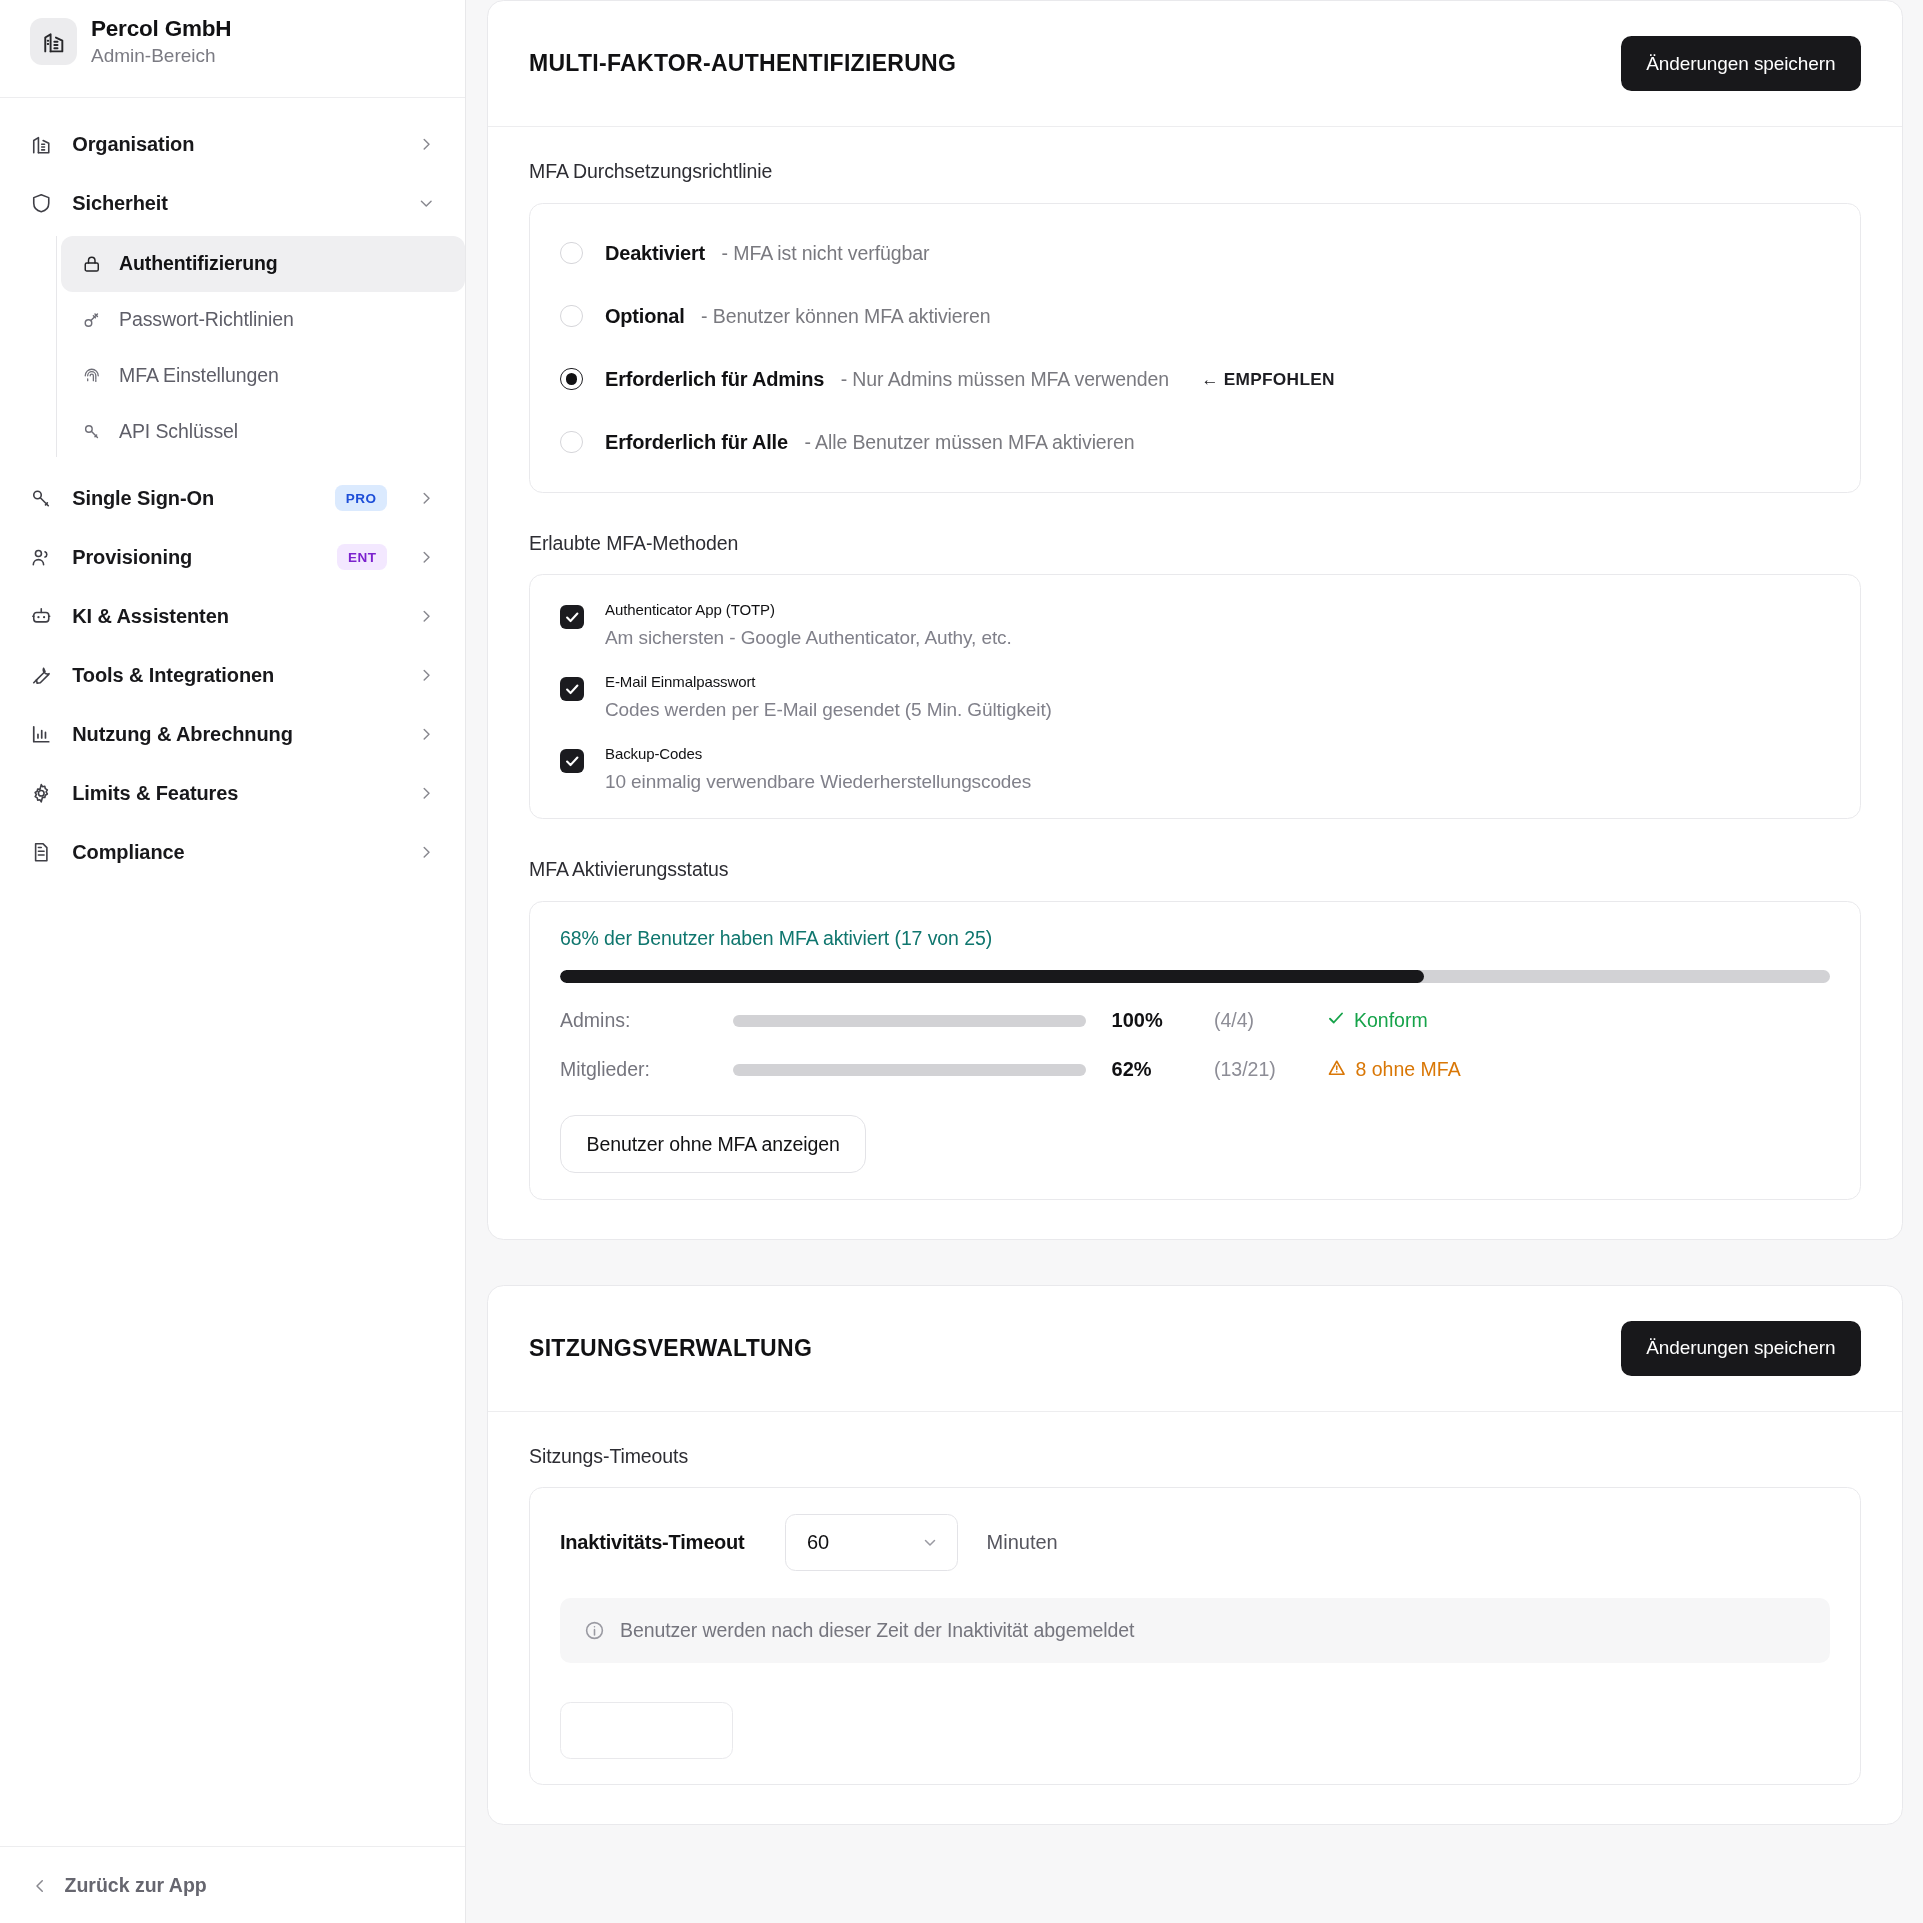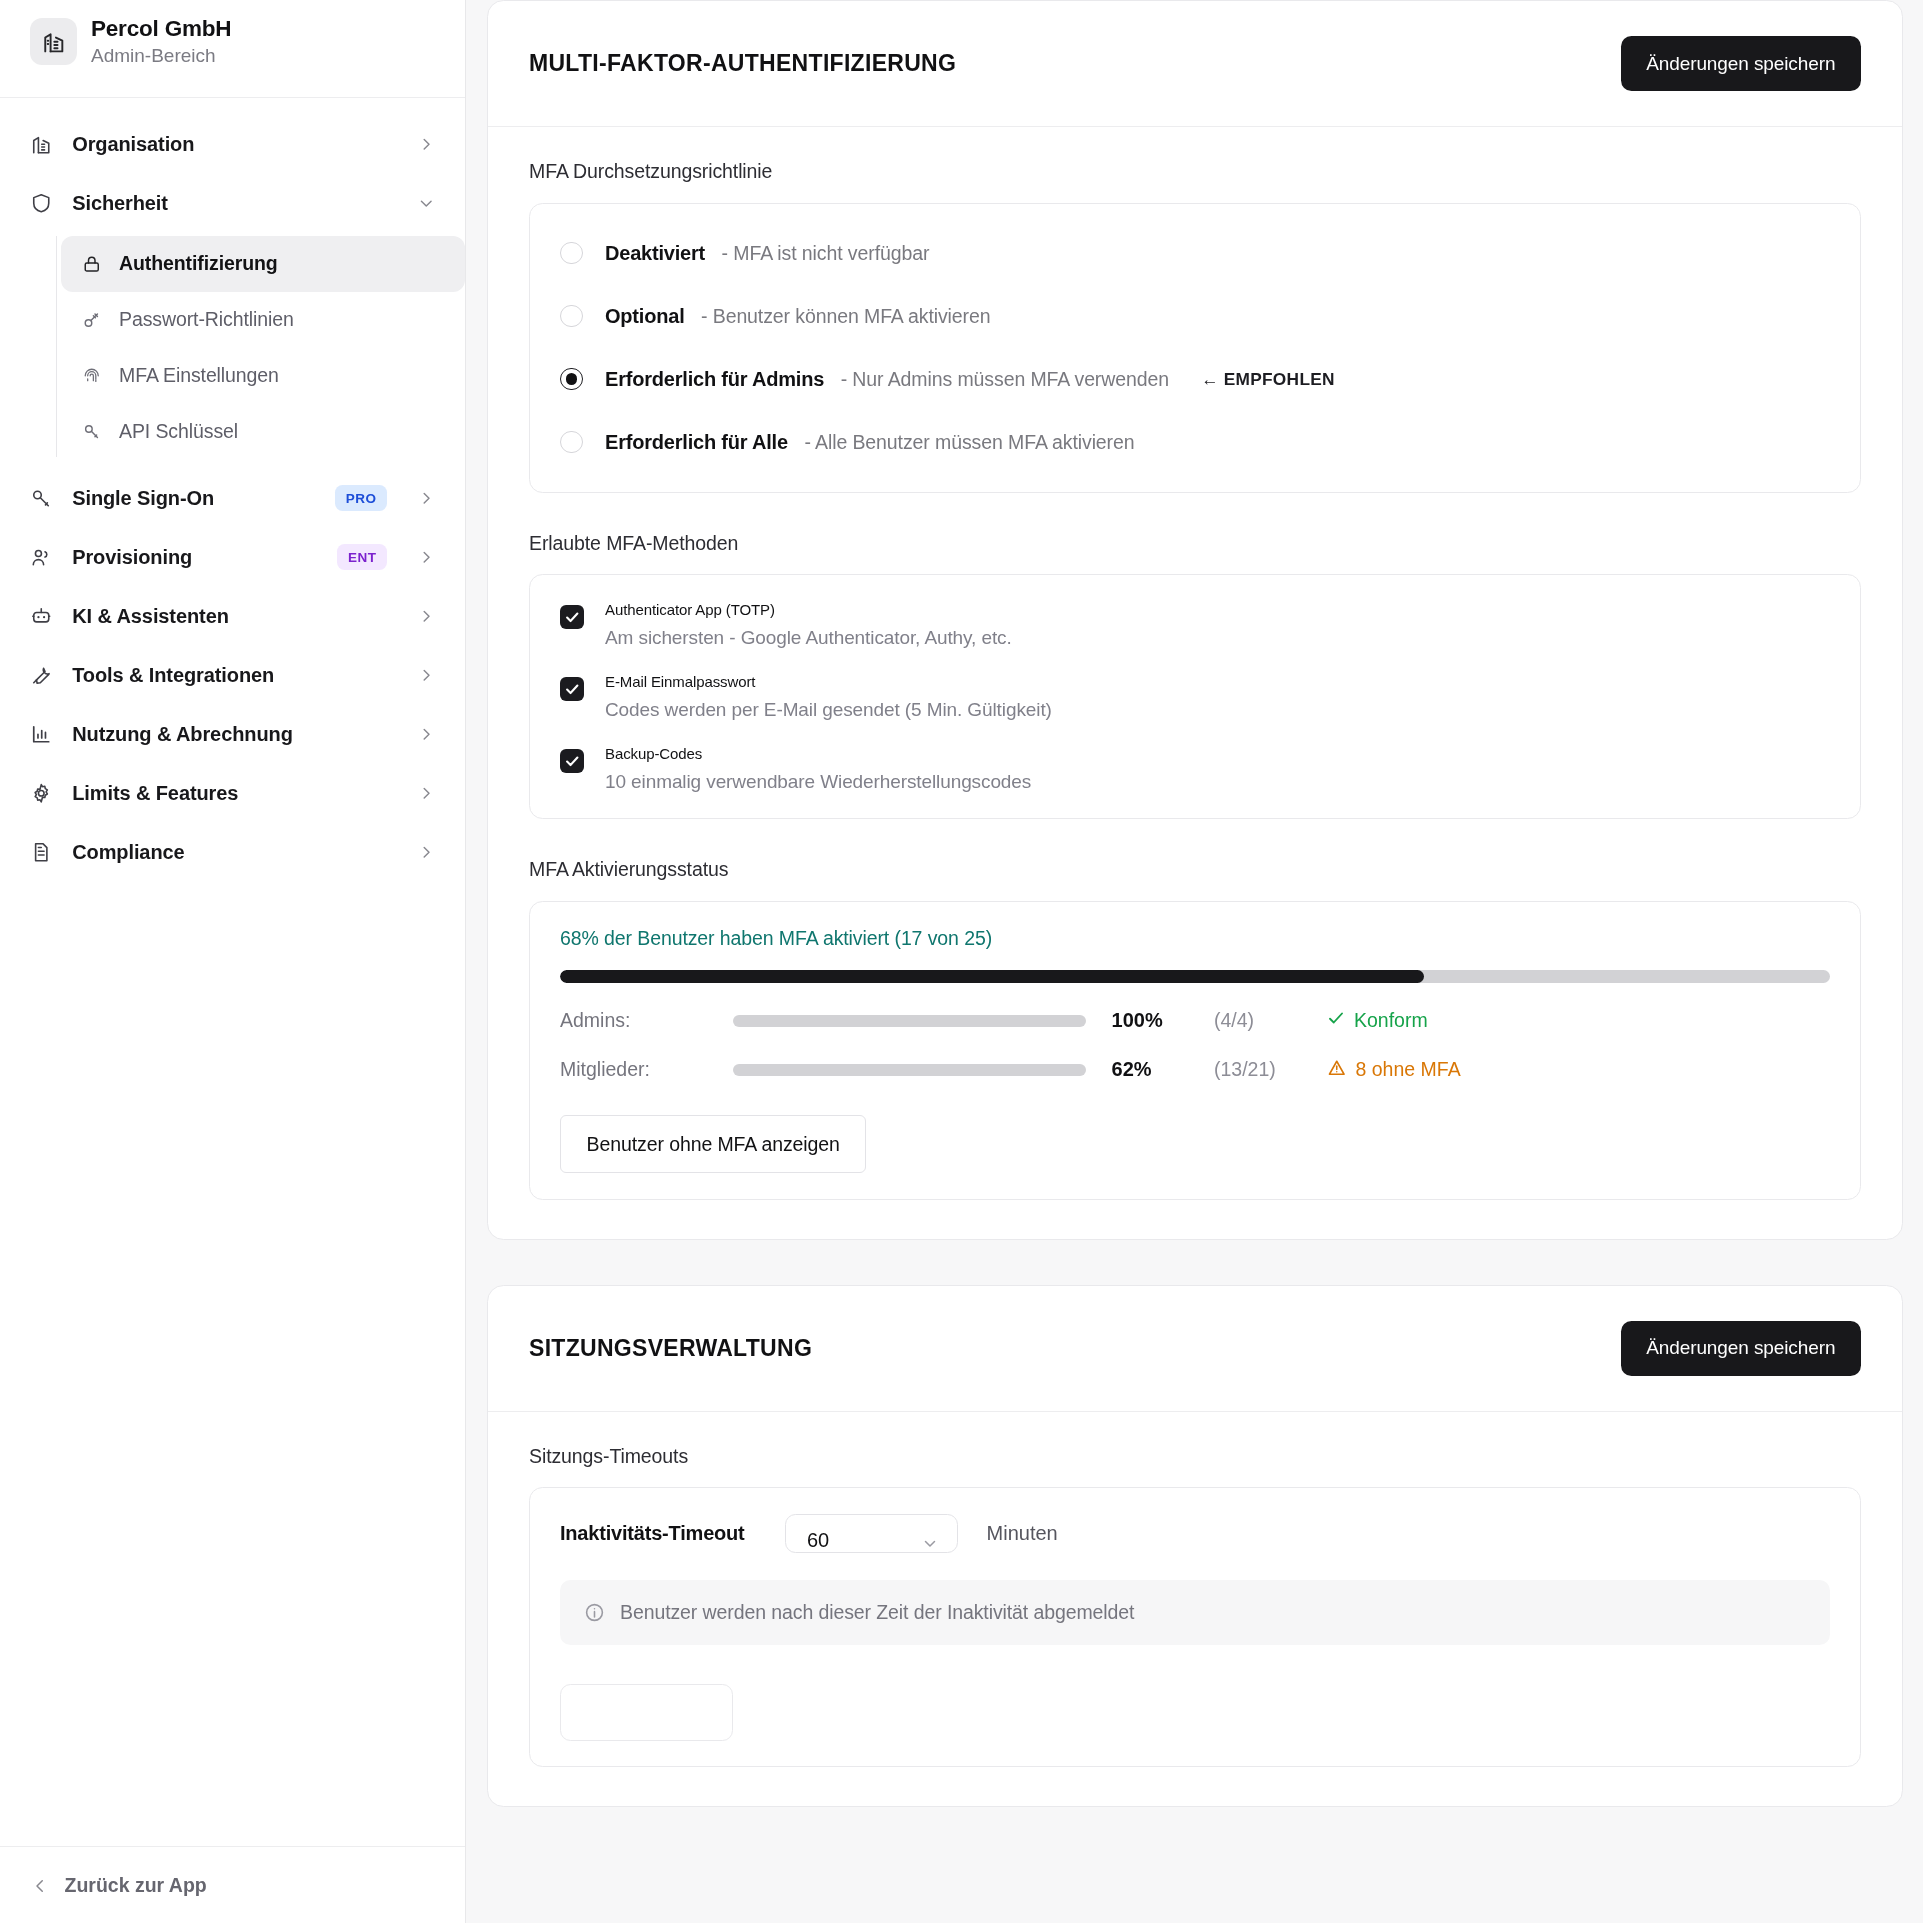--- a/index.html
+++ b/index.html
@@ -137,31 +137,31 @@
   .row-stat { display: flex; align-items: center; margin-top: 25.6px; }
   .row-stat .name { font-size: 19.5px; color: #75757e; width: 173px; flex: 0 0 173px; }
   .mini-track { width: 353px; flex: 0 0 353px; height: 12px; border-radius: 6px; background: #d2d2d5; overflow: hidden; }
   .mini-fill  { height: 12px; border-radius: 6px; background: #18181b; }
   .row-stat .pct   { font-size: 20px; font-weight: 700; color: #111113; width: 128px; text-align: left; padding-left: 25.6px; }
   .row-stat .ratio { font-size: 19.5px; color: #8d8d96; width: 113px; }
   .row-stat .tag   { font-size: 19.5px; display: flex; align-items: center; gap: 9px; white-space: nowrap; }
   .tag.ok   { color: #16a34a; }
   .tag.warn { color: #d97706; }
   .btn-ghost {
-    margin-top: 33px; background: #fff; border: 0.8px solid #e3e3e7; border-radius: 6px;
+    margin-top: 33px; background: #fff; border: 0.8px solid #e3e3e7; border-radius: 15px;
     font-size: 19.5px; color: #121214; font-family: "Liberation Sans", sans-serif;
     padding: 16.5px 25.6px; cursor: pointer; letter-spacing: -0.1px;
   }
 
   
   .field-row { display: flex; align-items: center; gap: 0; }
   .field-label { font-size: 20px; font-weight: 700; color: #111113; width: 225px; flex: 0 0 225px; letter-spacing: -0.2px; }
   .select {
-    width: 173px; height: 39px; border: 0.8px solid #e3e3e7; border-radius: 10.5px; background: #fff;
-    display: flex; align-items: flex-end; justify-content: space-between;
+    width: 173px; height: 57px; border: 0.8px solid #e3e3e7; border-radius: 10.5px; background: #fff;
+    display: flex; align-items: center; justify-content: space-between;
     padding: 0 18px 0 21px; cursor: pointer;
   }
   .select .val { font-size: 20px; color: #111113; }
   .field-unit { font-size: 20px; color: #55555e; margin-left: 28.6px; }
   .hint {
     margin-top: 27px; background: #f6f6f7; border-radius: 10.5px;
     padding: 21px 24px; display: flex; align-items: center; gap: 15px;
   }
   .hint .txt { font-size: 19.5px; color: #75757e; letter-spacing: -0.1px; }
   .stub { margin-top: 39px; width: 173px; height: 57px; border: 0.8px solid #e9e9ec; border-radius: 10.5px; background:#fff; }

